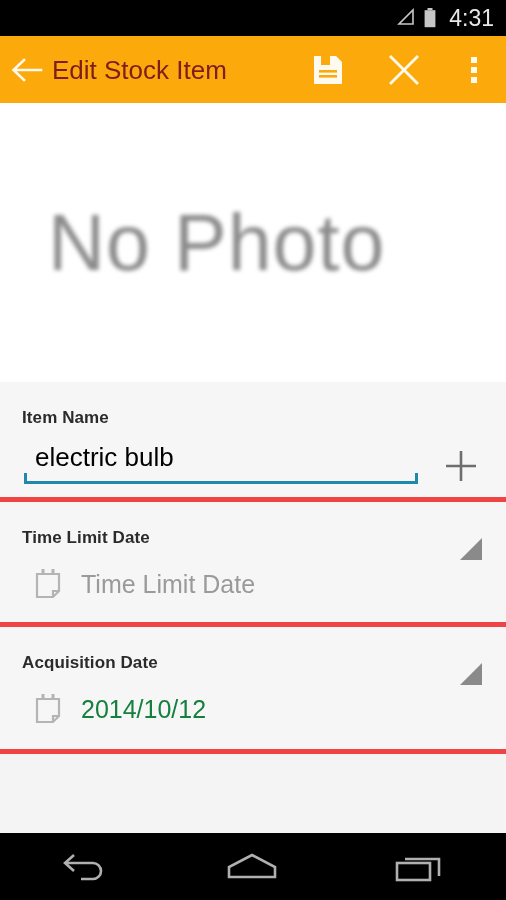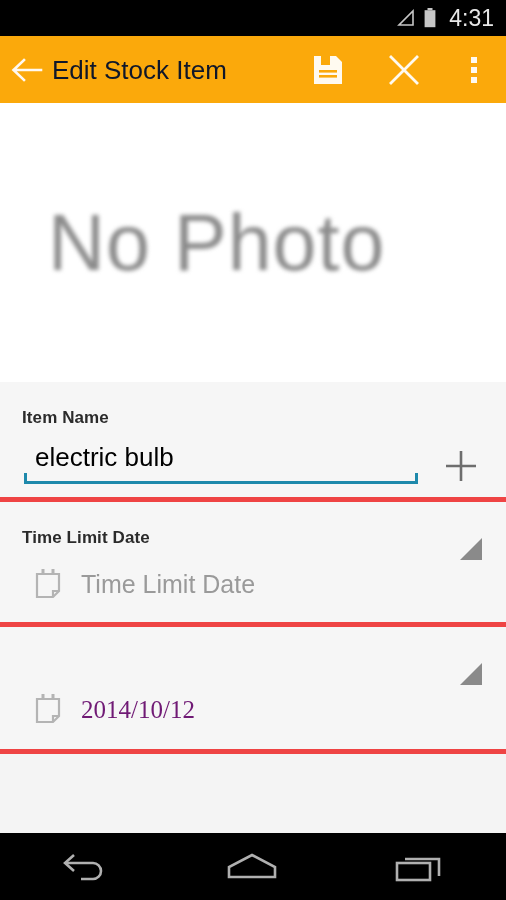--- a/index.html
+++ b/index.html
@@ -16,21 +16,21 @@
   }
 
   
   .status-bar{
     position:absolute; top:0; left:0;
     width:506px; height:36px;
     background:#000000;
     display:flex; align-items:center; justify-content:flex-end;
     padding-right:12px;
   }
-  .status-icons{ display:flex; align-items:center; gap:7px; }
+  .status-icons{ display:flex; align-items:flex-start; gap:7px; }
   .sig-icon{ display:block; }
   .batt-icon{ display:block; }
   .clock{
     color:#e8e8e8; font-size:23px; letter-spacing:0px;
     font-family:"Liberation Sans", sans-serif;
     margin-left:5px; line-height:1;
   }
 
   
   .appbar{
@@ -38,21 +38,21 @@
     width:506px; height:67px;
     background:#fba90b;
     display:flex; align-items:center;
   }
   .back-btn{
     width:46px; height:67px;
     display:flex; align-items:center; justify-content:center;
     margin-left:4px;
   }
   .appbar-title{
-    color:#0f172a; font-size:26px; font-weight:400;
+    color:#7f1d1d; font-size:26px; font-weight:400;
     line-height:1; margin-left:2px; white-space:nowrap;
   }
   .appbar-actions{
     margin-left:auto; display:flex; align-items:center; height:67px;
   }
   .act{
     width:76px; height:67px;
     display:flex; align-items:center; justify-content:center;
   }
   .act:last-child{ width:64px; }
@@ -122,21 +122,21 @@
   
   .date-row{
     position:absolute; left:0; top:56px; width:506px; height:52px;
     display:flex; align-items:center;
   }
   .cal-ico{ margin-left:34px; display:block; }
   .date-text{
     margin-left:17px; font-size:25px; line-height:1;
   }
   .date-text.ph{ color:#9a9a9a; }
-  .date-text.val{ color:#701a75;font-family:Liberation Serif, serif; }
+  .date-text.val{ color:#15803d; }
   .spinner-tri{
     position:absolute; right:22px; top:34px;
   }
 
   
   .qty-row{
     position:absolute; left:0; top:53px; width:506px; height:40px;
   }
   .qty-val{
     position:absolute; left:38px; top:0;
@@ -245,20 +245,21 @@
           <path d="M19 29 L19 23 L25 23" fill="none" stroke="#b4b4b4" stroke-width="2.2"></path>
         </svg>
         <span class="date-text ph">Time Limit Date</span>
       </div>
       <svg class="spinner-tri" width="26" height="26" viewBox="0 0 26 26">
         <path d="M24 2 L24 24 L2 24 Z" fill="#8a8a8a"></path>
       </svg>
     </div>
 
     <div class="section sec-acq">
+      <div class="flabel">Acquisition Date</div>
       <div class="date-row">
         <svg class="cal-ico" width="30" height="32" viewBox="0 0 30 32">
           <rect x="7.5" y="1" width="3" height="6" fill="#b4b4b4"></rect>
           <rect x="17.5" y="1" width="3" height="6" fill="#b4b4b4"></rect>
           <path d="M3 6 H25 V23 L19 29 H3 Z" fill="none" stroke="#b4b4b4" stroke-width="2.2"></path>
           <path d="M19 29 L19 23 L25 23" fill="none" stroke="#b4b4b4" stroke-width="2.2"></path>
         </svg>
         <span class="date-text val">2014/10/12</span>
       </div>
       <svg class="spinner-tri" width="26" height="26" viewBox="0 0 26 26">

